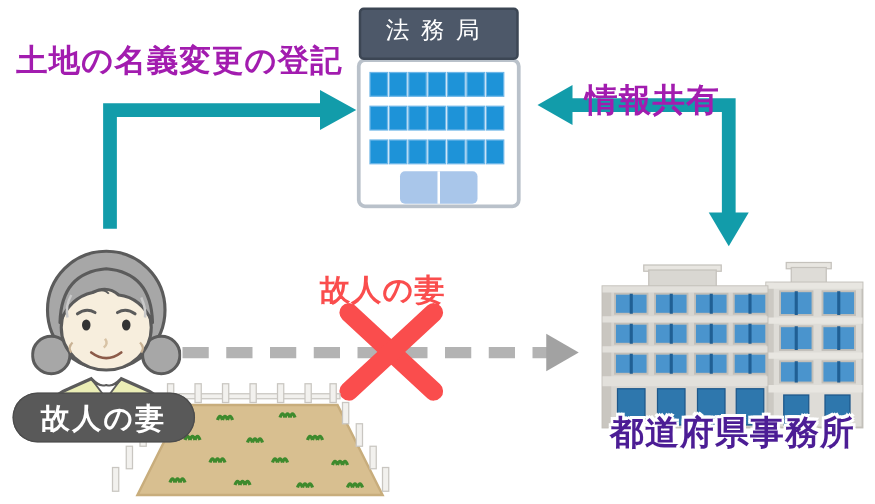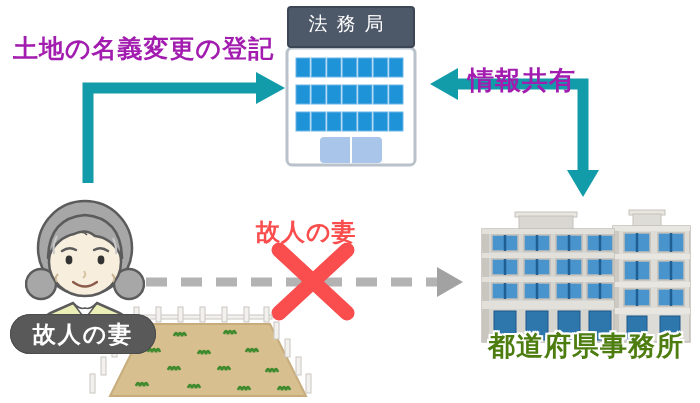--- a/index.html
+++ b/index.html
@@ -15,21 +15,21 @@
     background:#595959;color:#ffffff;border-radius:20px;
     font-size:23px;font-weight:800;letter-spacing:2px;
     display:flex;align-items:center;justify-content:center;
     box-shadow:0 0 0 1px #4c4c4c inset;
   }
   .sign-text{
     color:#ffffff;font-weight:400;font-size:19px;letter-spacing:9px;text-indent:9px;
     display:flex;align-items:center;justify-content:center;
   }
   .office-label{
-    font-size:27px;font-weight:800;color:#4d7c0f;white-space:nowrap;letter-spacing:1px;
+    font-size:27px;font-weight:800;color:#4c1d95;white-space:nowrap;letter-spacing:1px;
     text-shadow:-2px -2px 0 #fff,2px -2px 0 #fff,-2px 2px 0 #fff,2px 2px 0 #fff,
                  0 -2px 0 #fff,0 2px 0 #fff,-2px 0 0 #fff,2px 0 0 #fff;
   }
   svg{display:block;}
 </style>
 </head>
 <body>
 
 <svg class="abs" style="left:0;top:0;" width="700" height="403" viewBox="0 0 700 403">
 

